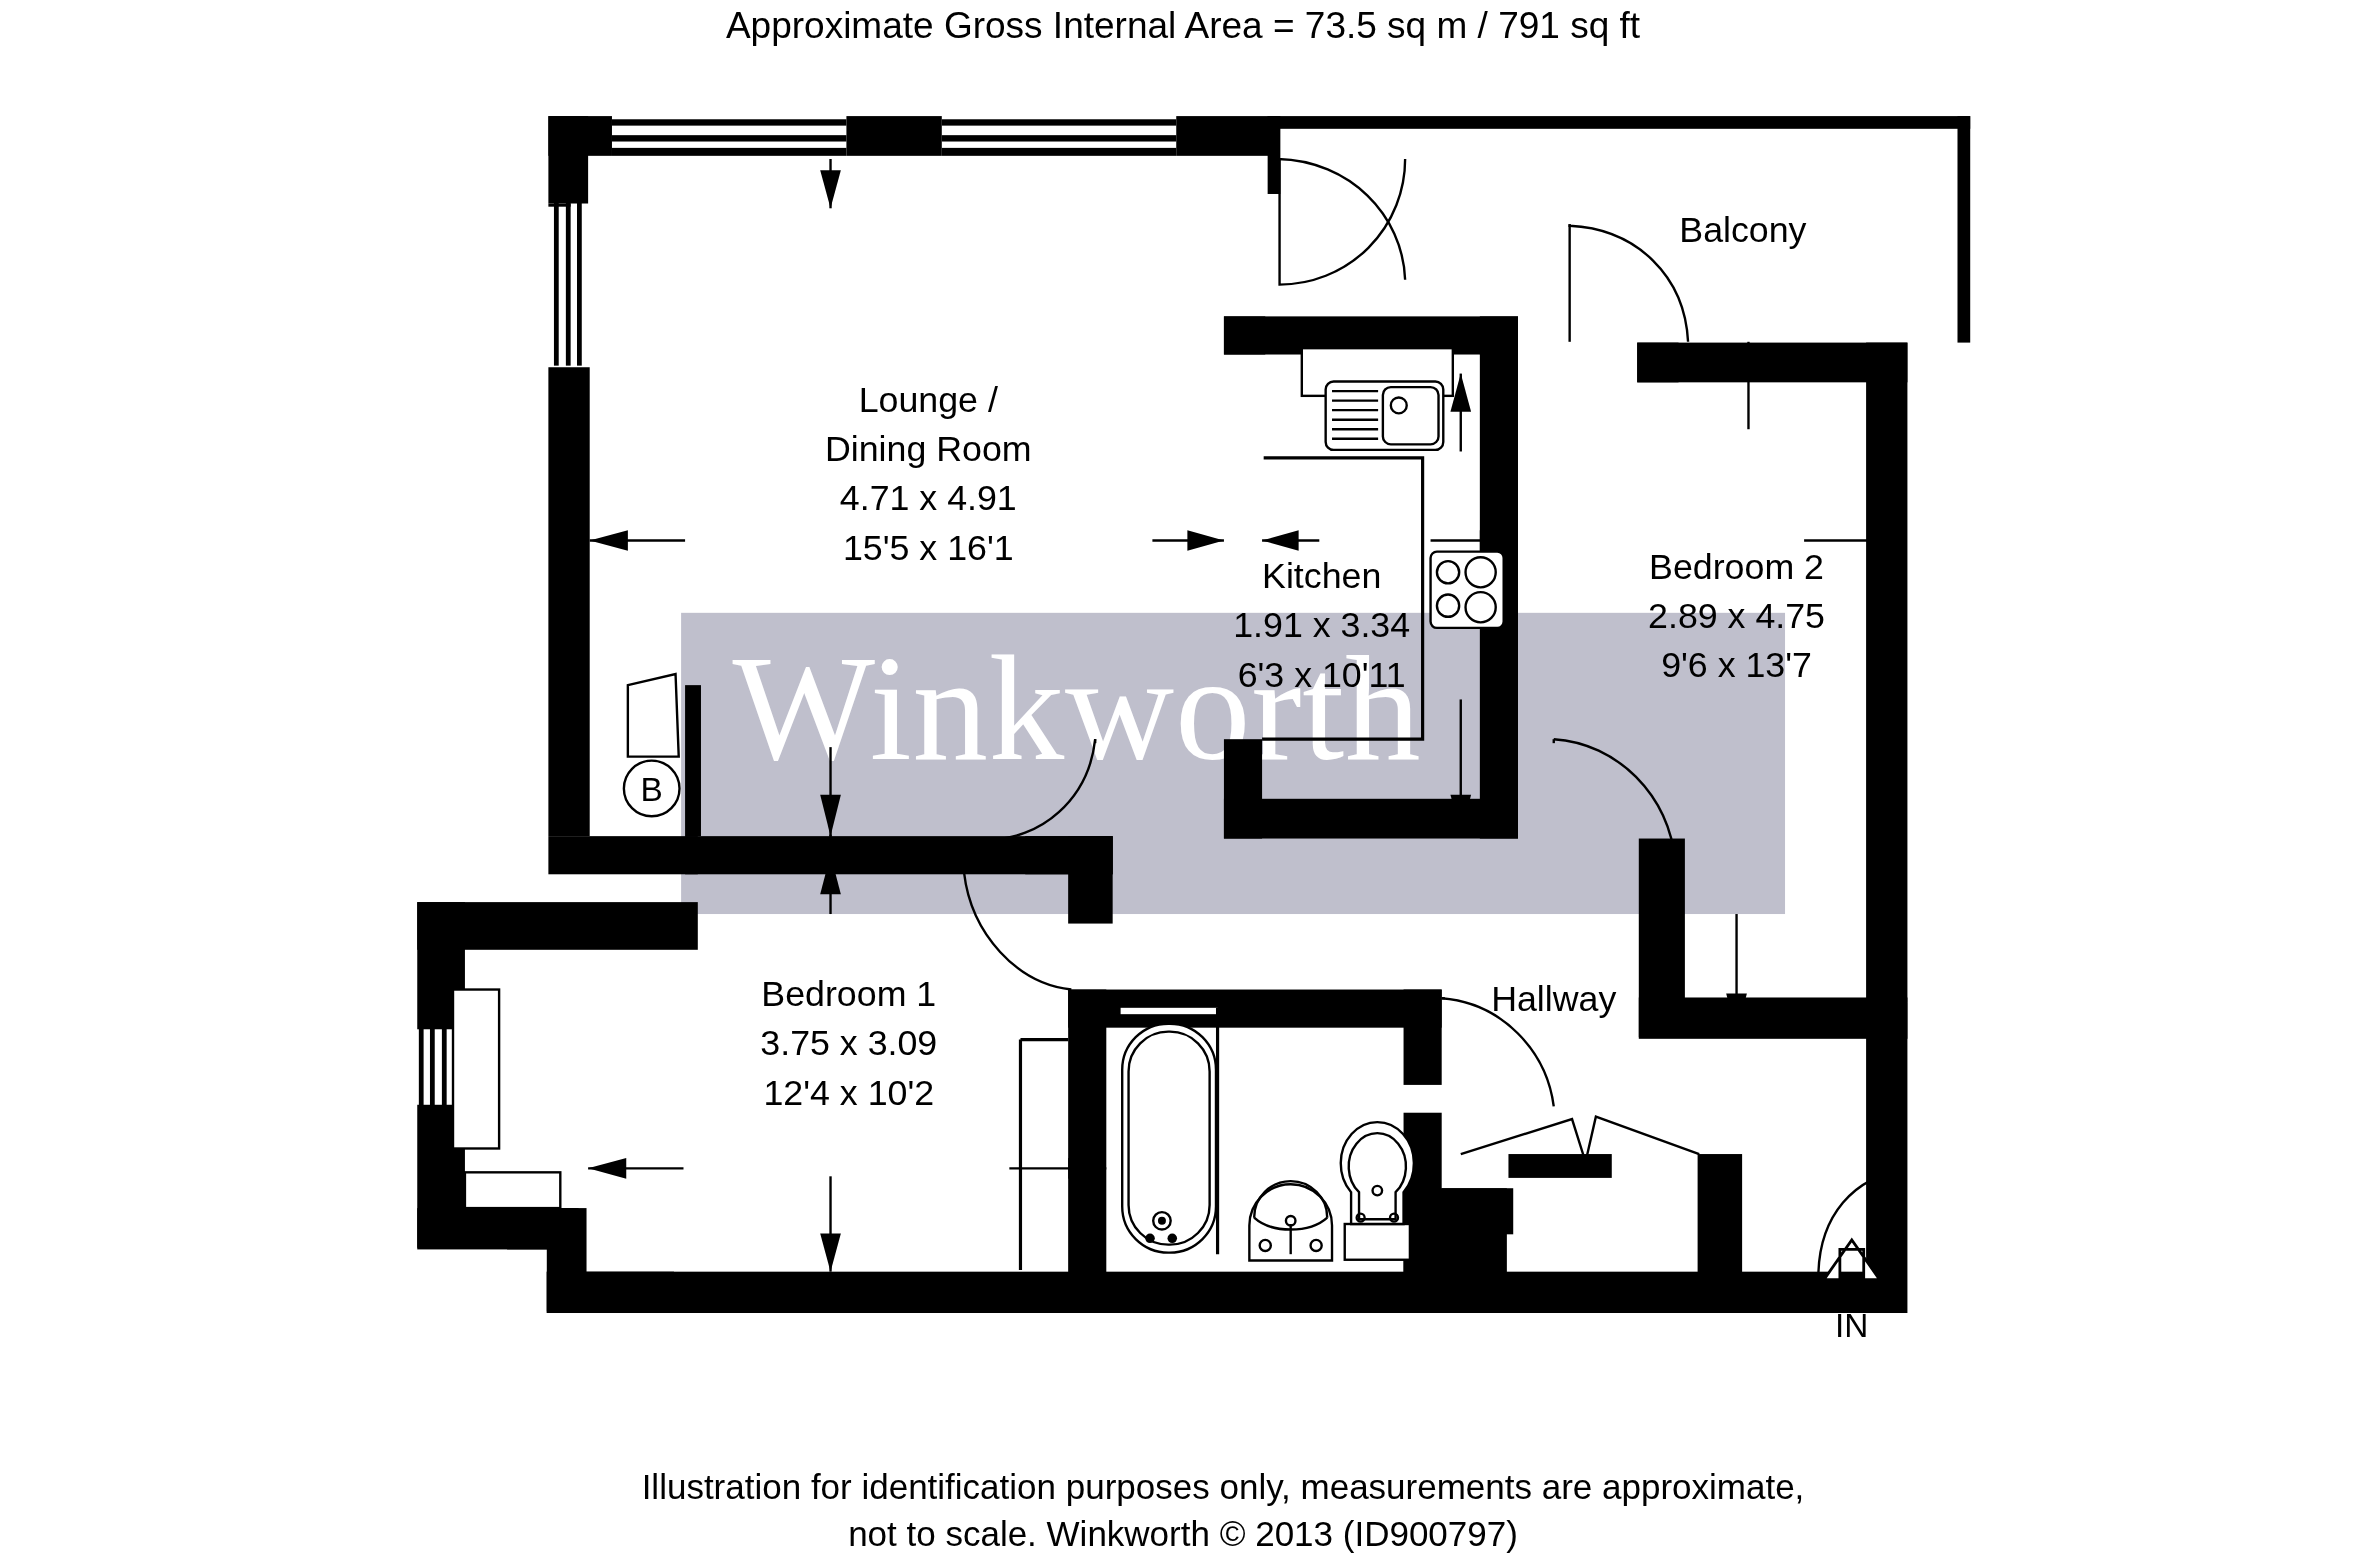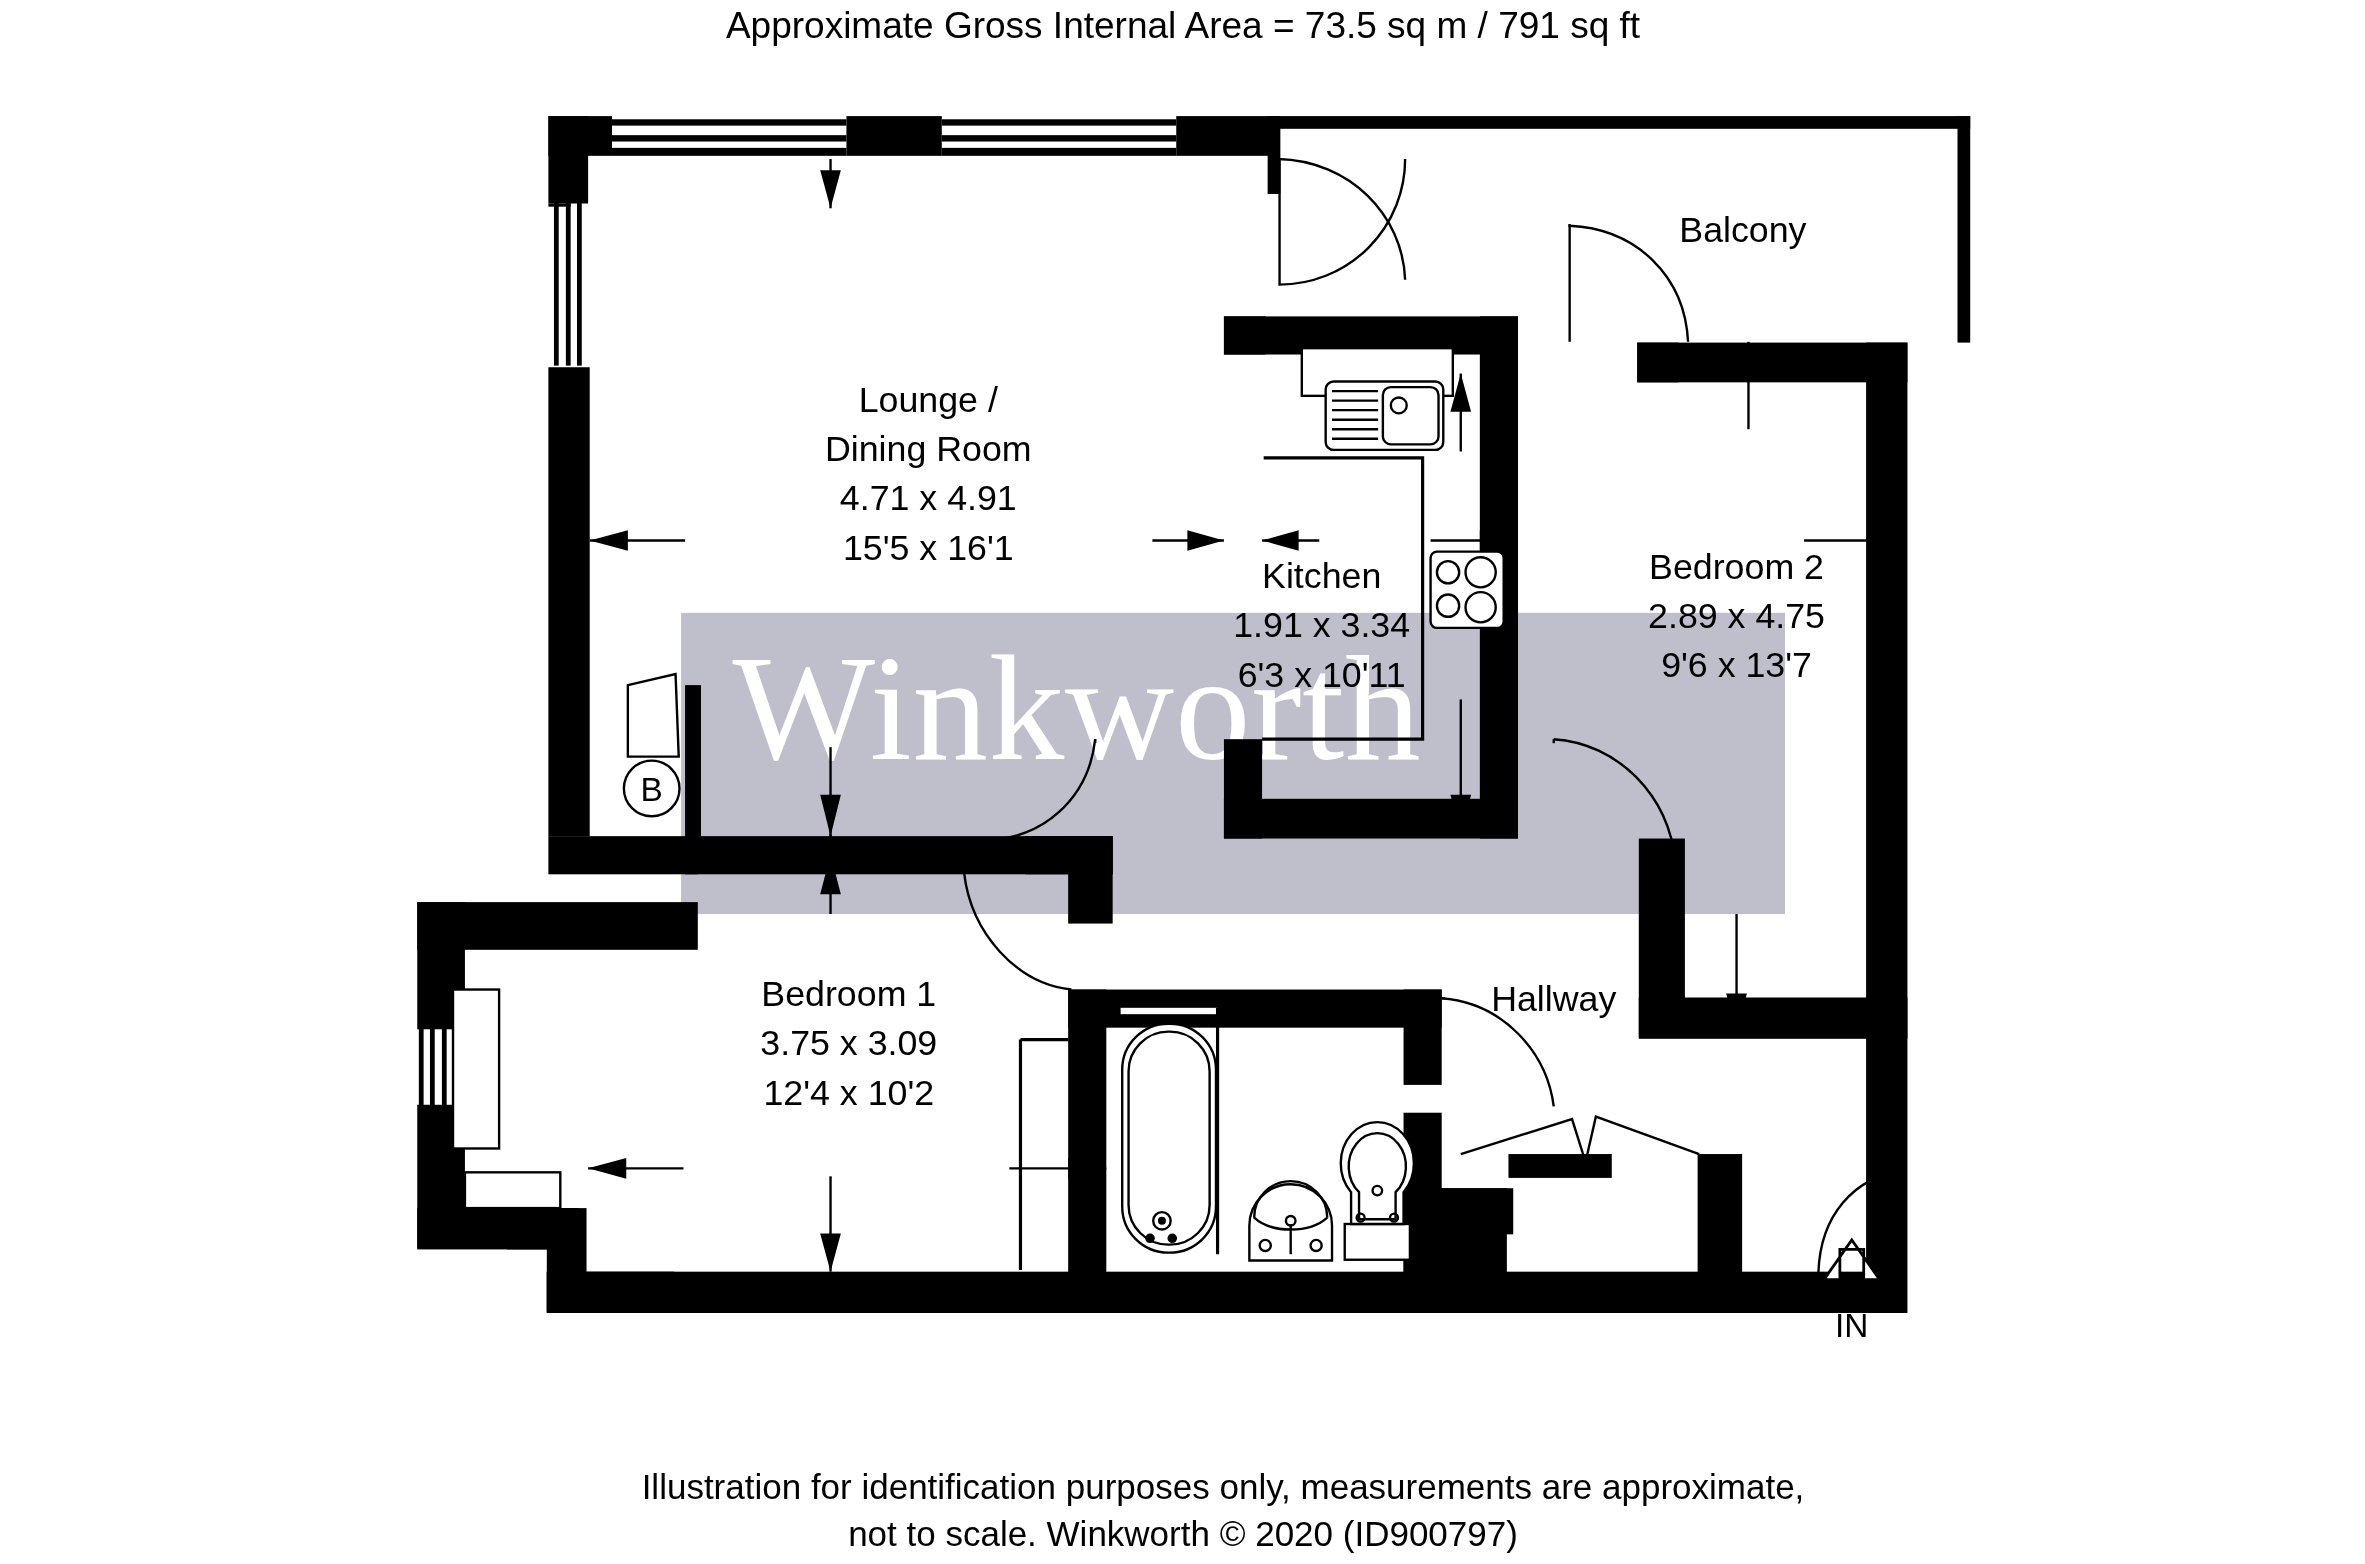--- a/index.html
+++ b/index.html
@@ -340,16 +340,16 @@
     <g>
       <polygon class="inarrow" points="2315,1594 2315,1632 2295,1632 2330,1582 2365,1632 2345,1632 2345,1594" transform="translate(0,-22)"></polygon>
       <text class="intext" x="2330" y="1682">IN</text>
     </g>
 
     <path class="thin2" d="M 1284 1308 L 1284 1598 M 1284 1308 L 1344 1308"></path>
 
   </svg>
 
   <div class="ftr ftr-l1">Illustration for identification purposes only, measurements are approximate,</div>
-  <div class="ftr ftr-l2">not to scale. Winkworth © 2020 (ID900797)</div>
+  <div class="ftr ftr-l2">not to scale. Winkworth © 2013 (ID900797)</div>
 
 </div>
 
 
 </body></html>

